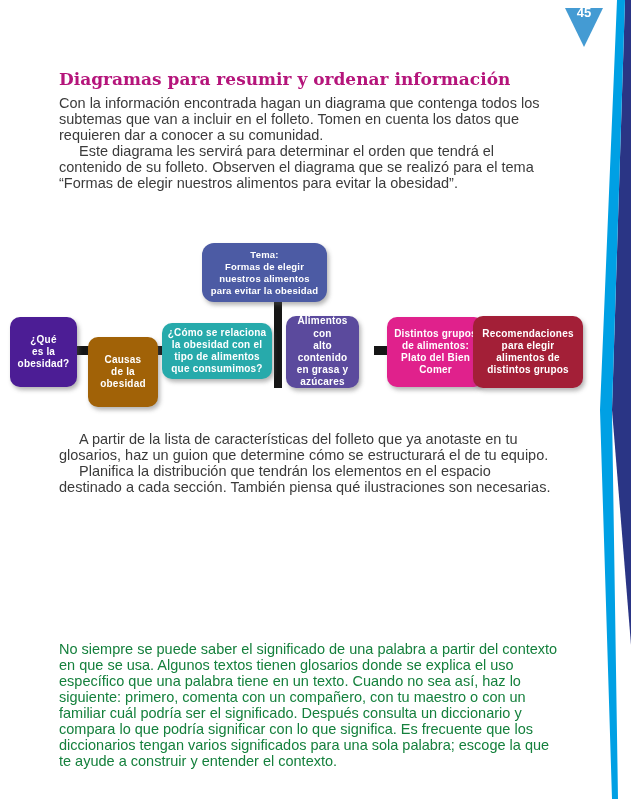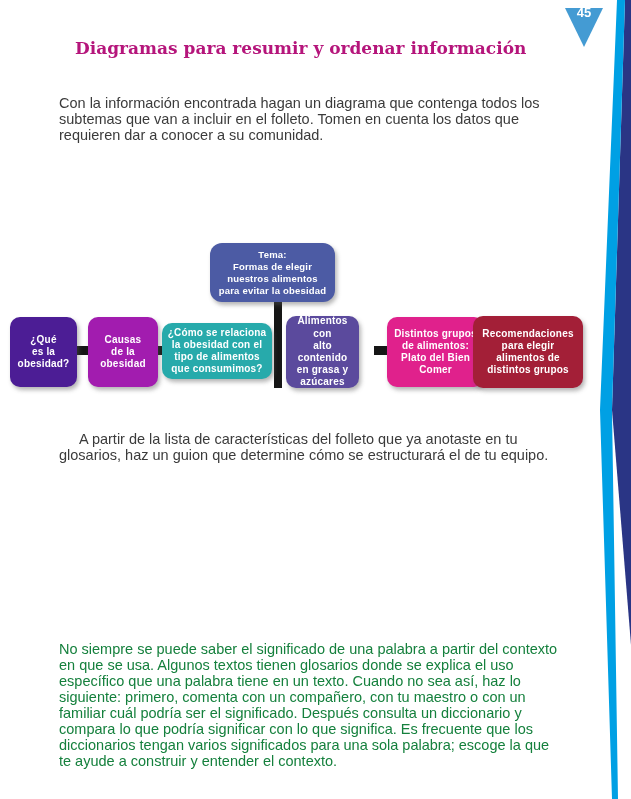--- a/index.html
+++ b/index.html
@@ -21,42 +21,42 @@
     text-align:center; color:#ffffff; font-weight:bold; font-size:13px;
     font-family:"Liberation Sans", sans-serif;
   }
 
   
   .heading {
     position:absolute; left:59px; z-index:1;
     font-family:"DejaVu Serif", serif;
     font-weight:700; font-size:17px; line-height:20px;
   }
-  .h1 { top:38px; width:520px;margin-left:16px; }
+  .h1 { top:69px; width:520px; }
   .h2 { top:566px; width:400px; }
   .textblock { position:absolute; left:59px; width:492px; z-index:1;
     font-size:14.5px; line-height:16px; }
   .tb1 { top:95px; }
   .tb2 { top:431px; }
   .tb3 { top:641px; width:500px; }
   .textblock p { margin:0; }
   .textblock p.indent { text-indent:20px; }
 
   
   .dbox {
     position:absolute; z-index:1;
     border-radius:10px;
     color:#ffffff; font-weight:bold;
     font-size:10px; line-height:12.2px; letter-spacing:0.2px;
     display:flex; align-items:center; justify-content:center;
     text-align:center; white-space:pre-line;
     box-shadow:2px 3px 4px rgba(90,90,90,0.45);
     padding:3px;
   }
-  .tema { left:210px; top:243px; width:125px; height:59px; border-radius:12px; font-size:9.5px; line-height:12px; }
+  .tema { left:202px; top:243px; width:125px; height:59px; border-radius:12px; font-size:9.5px; line-height:12px; }
   .b1 { left:10px;  top:317px; width:67px;  height:70px; }
   .b2 { left:88px;  top:317px; width:70px;  height:70px; }
   .b3 { left:162px; top:323px; width:110px; height:56px; }
   .b4 { left:286px; top:316px; width:73px;  height:72px; }
   .b5 { left:387px; top:317px; width:97px;  height:70px; }
   .b6 { left:473px; top:316px; width:110px; height:72px; }
   .vline { position:absolute; left:274px; top:300px; width:8px; height:88px; z-index:0; }
   .hconn { position:absolute; top:346px; height:9px; z-index:0; }
   .c1 { left:76px;  width:13px; }
   .c2 { left:156px; width:8px; }
@@ -76,37 +76,38 @@
   <div class="badge">
     <svg width="38" height="42" viewBox="0 0 38 42">
       <polygon points="0,0 38,0 19,39" fill="#449bd3"></polygon>
     </svg>
     <span class="badge-num">45</span>
   </div>
 
   <h1 class="heading h1" style="color: rgb(181, 21, 123);">Diagramas para resumir y ordenar información</h1>
   <div class="textblock tb1" style="color: rgb(59, 59, 59);">
     <p>Con la información encontrada hagan un diagrama que contenga todos los subtemas que van a incluir en el folleto. Tomen en cuenta los datos que requieren dar a conocer a su comunidad.</p>
+    <p class="indent">Este diagrama les servirá para determinar el orden que tendrá el contenido de su folleto. Observen el diagrama que se realizó para el tema “Formas de elegir nuestros alimentos para evitar la obesidad”.</p>
   </div>
 
   <div>
     <div class="vline" style="background: rgb(22, 22, 22);"></div>
     <div class="hconn c1" style="background: rgb(22, 22, 22);"></div>
     <div class="hconn c2" style="background: rgb(22, 22, 22);"></div>
     <div class="hconn c3" style="background: rgb(22, 22, 22);"></div>
     <div class="hconn c4" style="background: rgb(22, 22, 22);"></div>
 
     <div class="dbox tema" style="background: rgb(76, 91, 164);">Tema:
 Formas de elegir
 nuestros alimentos
 para evitar la obesidad</div>
     <div class="dbox b1" style="background: #4c1d95;">¿Qué
 es la
 obesidad?</div>
-    <div class="dbox b2" style="background: #a21caf;">Causas
+    <div class="dbox b2" style="background: #a16207; margin-top: 20px;">Causas
 de la
 obesidad</div>
     <div class="dbox b3" style="background: rgb(39, 170, 171);">¿Cómo se relaciona
 la obesidad con el
 tipo de alimentos
 que consumimos?</div>
     <div class="dbox b4" style="background: rgb(91, 74, 157);">Alimentos con
 alto contenido
 en grasa y
 azúcares</div>
@@ -115,19 +116,20 @@
 Plato del Bien
 Comer</div>
     <div class="dbox b6" style="background: rgb(163, 31, 55);">Recomendaciones
 para elegir
 alimentos de
 distintos grupos</div>
   </div>
 
   <div class="textblock tb2" style="color: rgb(59, 59, 59);">
     <p class="indent">A partir de la lista de características del folleto que ya anotaste en tu glosarios, haz un guion que determine cómo se estructurará el de tu equipo.</p>
+    <p class="indent">Planifica la distribución que tendrán los elementos en el espacio destinado a cada sección. También piensa qué ilustraciones son necesarias.</p>
   </div>
 
   <div class="textblock tb3" style="color: #15803d;">
     <p>No siempre se puede saber el significado de una palabra a partir del contexto en que se usa. Algunos textos tienen glosarios donde se explica el uso específico que una palabra tiene en un texto. Cuando no sea así, haz lo siguiente: primero, comenta con un compañero, con tu maestro o con un familiar cuál podría ser el significado. Después consulta un diccionario y compara lo que podría significar con lo que significa. Es frecuente que los diccionarios tengan varios significados para una sola palabra; escoge la que te ayude a construir y entender el contexto.</p>
   </div>
 
 </div>
 
 </body></html>

